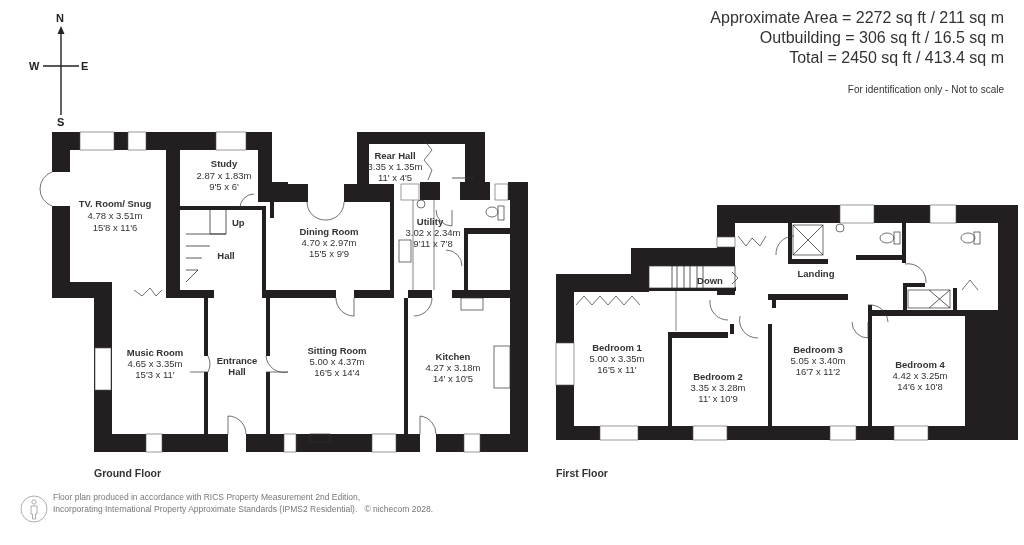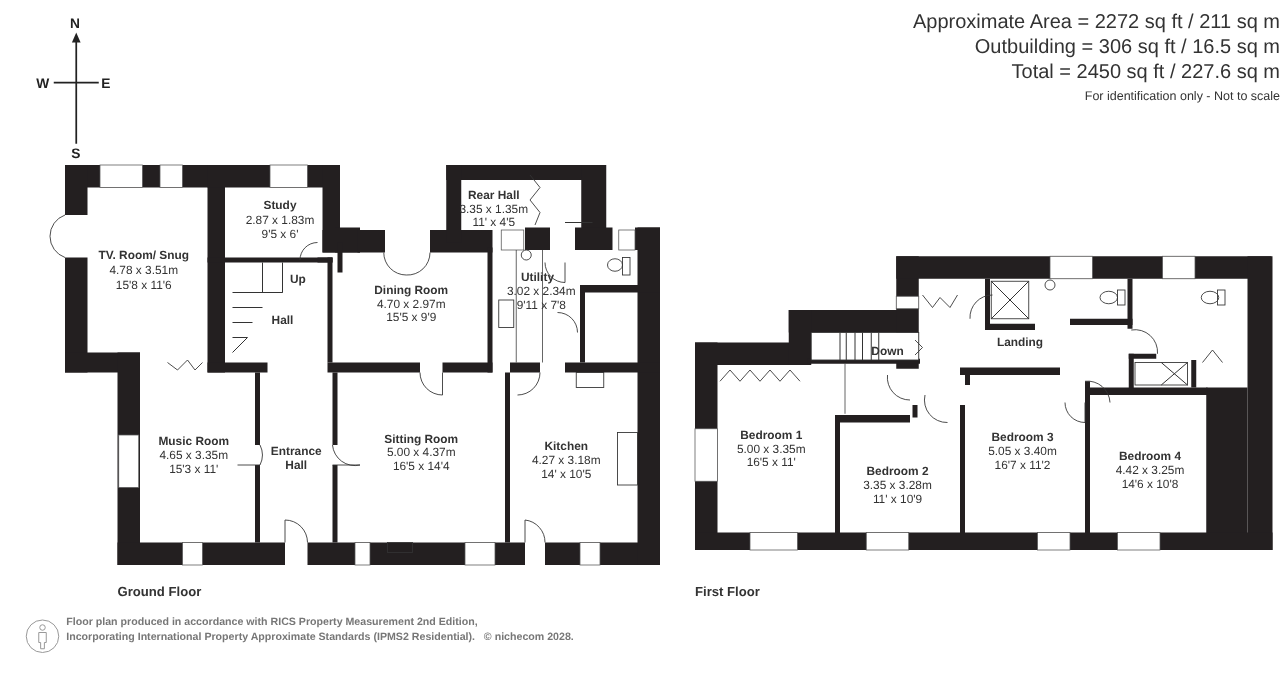--- a/index.html
+++ b/index.html
@@ -1,38 +1,38 @@
 <!DOCTYPE html>
 <html><head>
 <meta charset="utf-8">
 <style>
   html, body { margin:0; padding:0; background:#ffffff; }
   body { width:1024px; height:545px; position:relative; overflow:hidden; font-family:"Liberation Sans", sans-serif; color:#333; }
   .abs { position:absolute; }
-  .area-box { right:0; top:8px; text-align:right; color:#333; }
+  .area-box { right:20px; top:8px; text-align:right; color:#333; }
   .area-line { font-size:16px; line-height:20px; white-space:nowrap; }
-  .area-note { font-size:10px; line-height:14px; margin-top:3px; color:#333; }
+  .area-note { font-size:10px; line-height:14px; margin-top:15px; color:#333; }
   svg { position:absolute; left:0; top:0; }
   .room-name { font-weight:bold; font-size:9.5px; fill:#333; font-family:"Liberation Sans", sans-serif; }
   .room-dim { font-size:9.5px; fill:#333; font-family:"Liberation Sans", sans-serif; }
   .floor-label { font-weight:bold; font-size:10.5px; fill:#333; font-family:"Liberation Sans", sans-serif; }
   .compass { font-weight:bold; font-size:11px; fill:#222; font-family:"Liberation Sans", sans-serif; }
   .wall { fill:#231f20; }
   .win { fill:#fff; stroke:#555; stroke-width:0.6; }
   .thin { fill:none; stroke:#333; stroke-width:0.8; }
   .door { fill:none; stroke:#333; stroke-width:0.7; }
   .footer { left:38px; top:492px; font-size:8.5px; line-height:11.5px; color:#777; }
 </style>
 </head>
 <body>
 
 <div class="abs area-box">
   <div class="area-line">Approximate Area = 2272 sq ft / 211 sq m</div>
   <div class="area-line">Outbuilding = 306 sq ft / 16.5 sq m</div>
-  <div class="area-line">Total = 2450 sq ft / 227.6 sq m</div>
+  <div class="area-line">Total = 2450 sq ft / 413.4 sq m</div>
   <div class="area-note">For identification only - Not to scale</div>
 </div>
 
 <svg width="1024" height="545" viewBox="0 0 1024 545">
 
   <g>
     <line x1="61" y1="30" x2="61" y2="115" stroke="#222" stroke-width="1.4"></line>
     <polygon points="61,26 57.5,34 64.5,34" fill="#222"></polygon>
     <line x1="43" y1="66" x2="79" y2="66" stroke="#222" stroke-width="1.4"></line>
     <text class="compass" x="56" y="22">N</text>
@@ -259,16 +259,16 @@
     <text class="floor-label" x="556" y="477">First Floor</text>
   </g>
 
   <g>
     <circle cx="34" cy="509" r="13" fill="none" stroke="#999" stroke-width="0.8"></circle>
     <circle cx="34" cy="502" r="2.2" fill="none" stroke="#999" stroke-width="0.8"></circle>
     <path d="M31,506 L37,506 L37,514 L35.5,514 L35.5,519 L32.5,519 L32.5,514 L31,514 Z" fill="none" stroke="#999" stroke-width="0.8"></path>
   </g>
 </svg>
 
-<div class="abs footer" style="left:53px;font-weight:bold;">
+<div class="abs footer" style="left:53px;">
   <div>Floor plan produced in accordance with RICS Property Measurement 2nd Edition,</div>
   <div><span>Incorporating International Property Approximate Standards (IPMS2 Residential).</span>&nbsp;&nbsp;&nbsp;<span>© nichecom 2028.</span></div>
 </div>
 
 </body></html>

